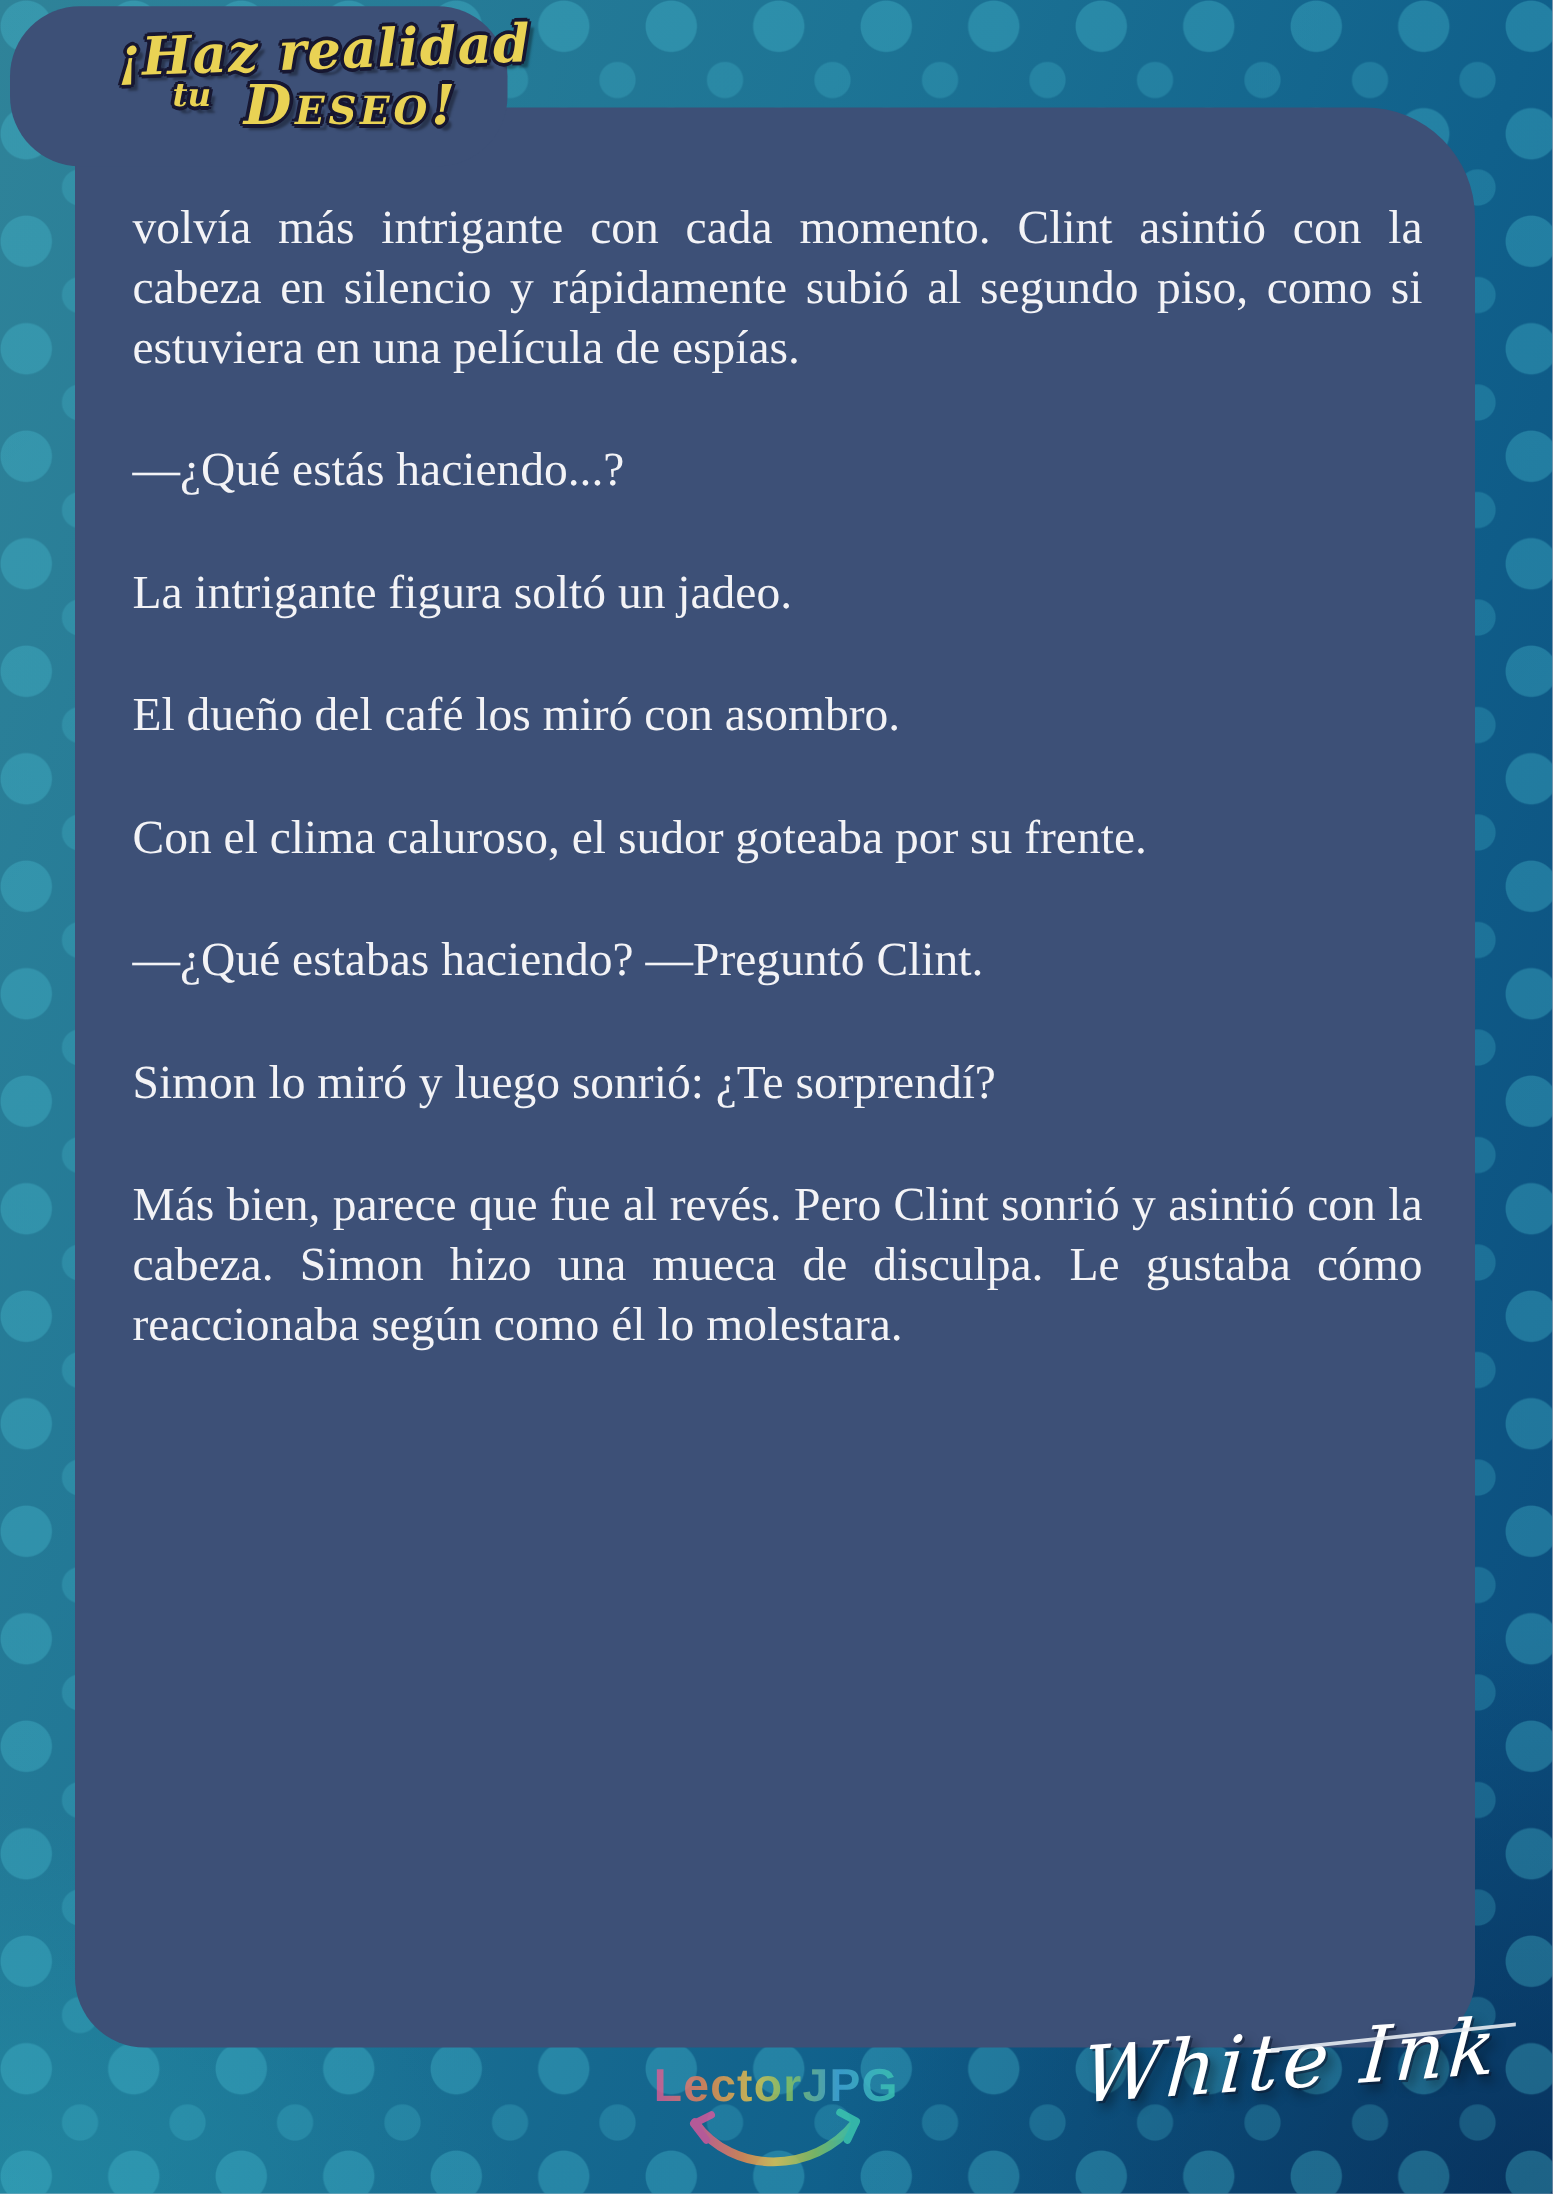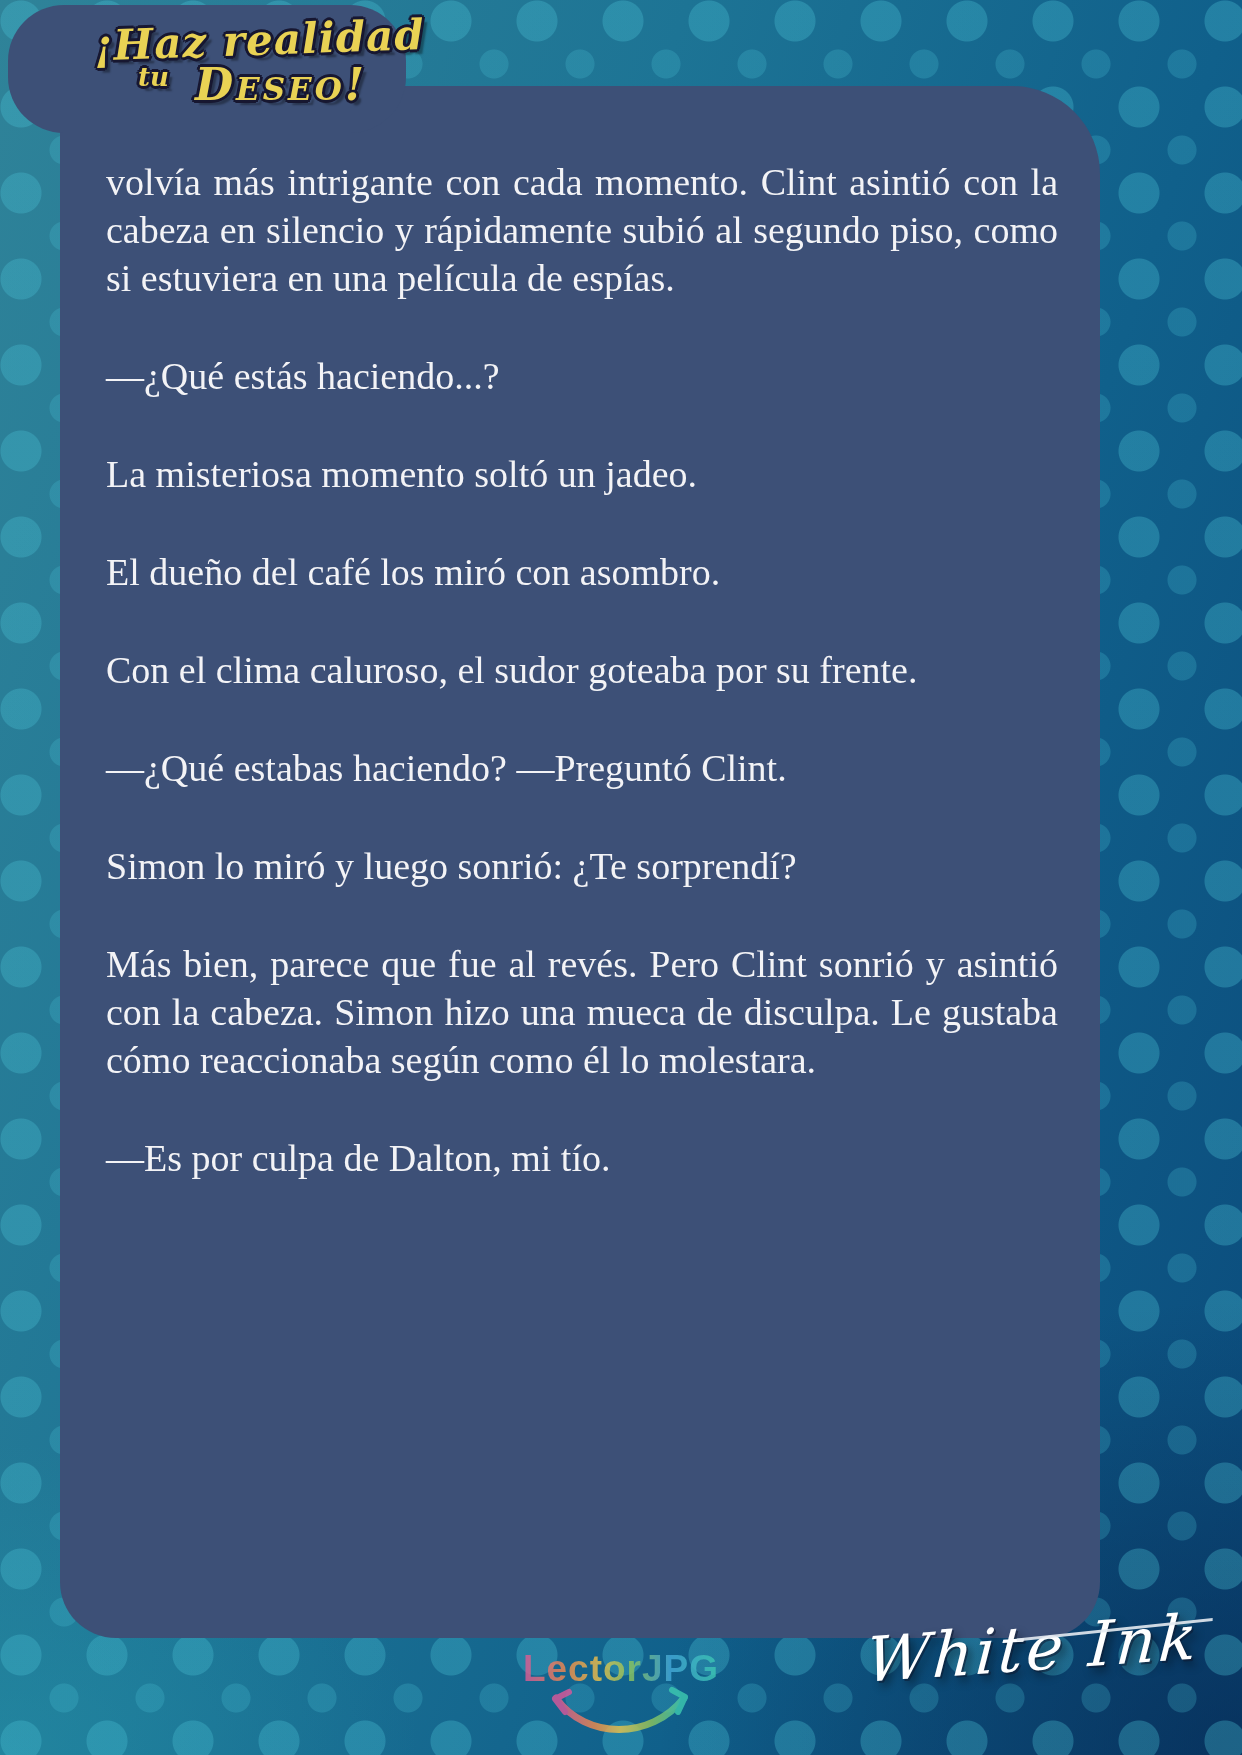--- a/index.html
+++ b/index.html
@@ -57,21 +57,21 @@
       -2px -2px 0 #171731, 2px 2px 0 #171731, -2px 2px 0 #171731, 2px -2px 0 #171731,
       5px 5px 2px rgba(0,0,0,0.35);
   }
   .logo-tu { font-size: 26px; margin-right: 26px; vertical-align: 14px; }
   .logo-deseo { font-size: 44px; font-variant: small-caps; letter-spacing: 3px; }
 
   
   .card {
     position: absolute;
     left: 60px; top: 86px;
-    width: 1040px; height: 1552px;
+    width: 1120px; height: 1552px;
     background: #3d5077;
     border-radius: 4px 88px 56px 56px;
     z-index: 1;
   }
   .story {
     padding: 72px 42px 0 46px;
     color: #f3f3f6;
     font-size: 38px;
     line-height: 48px;
   }
@@ -136,27 +136,26 @@
     <div class="logo-line1">¡Haz realidad</div>
     <div class="logo-line2">
       <span class="logo-tu">tu</span><span class="logo-deseo">Deseo!</span>
     </div>
   </div>
 
   <div class="card">
     <div class="story">
         <p>volvía más intrigante con cada momento. Clint asintió con la cabeza en silencio y rápidamente subió al segundo piso, como si estuviera en una película de espías.</p>
         <p>—¿Qué estás haciendo...?</p>
-        <p>La misteriosa momento soltó un jadeo.</p>
+        <p>La intrigante figura soltó un jadeo.</p>
         <p>El dueño del café los miró con asombro.</p>
         <p>Con el clima caluroso, el sudor goteaba por su frente.</p>
         <p>—¿Qué estabas haciendo? —Preguntó Clint.</p>
         <p>Simon lo miró y luego sonrió: ¿Te sorprendí?</p>
         <p>Más bien, parece que fue al revés. Pero Clint sonrió y asintió con la cabeza. Simon hizo una mueca de disculpa. Le gustaba cómo reaccionaba según como él lo molestara.</p>
-        <p>—Es por culpa de Dalton, mi tío.</p>
       </div>
   </div>
 
   <div class="watermark">
     <div class="wm-text">LectorJPG</div>
     <svg class="wm-smile" width="180" height="64" viewBox="0 0 180 64">
       <defs>
         <linearGradient id="smileGrad" x1="0" y1="0" x2="1" y2="0">
           <stop offset="0%" stop-color="#d8589b"></stop>
           <stop offset="30%" stop-color="#ee8b4d"></stop>

